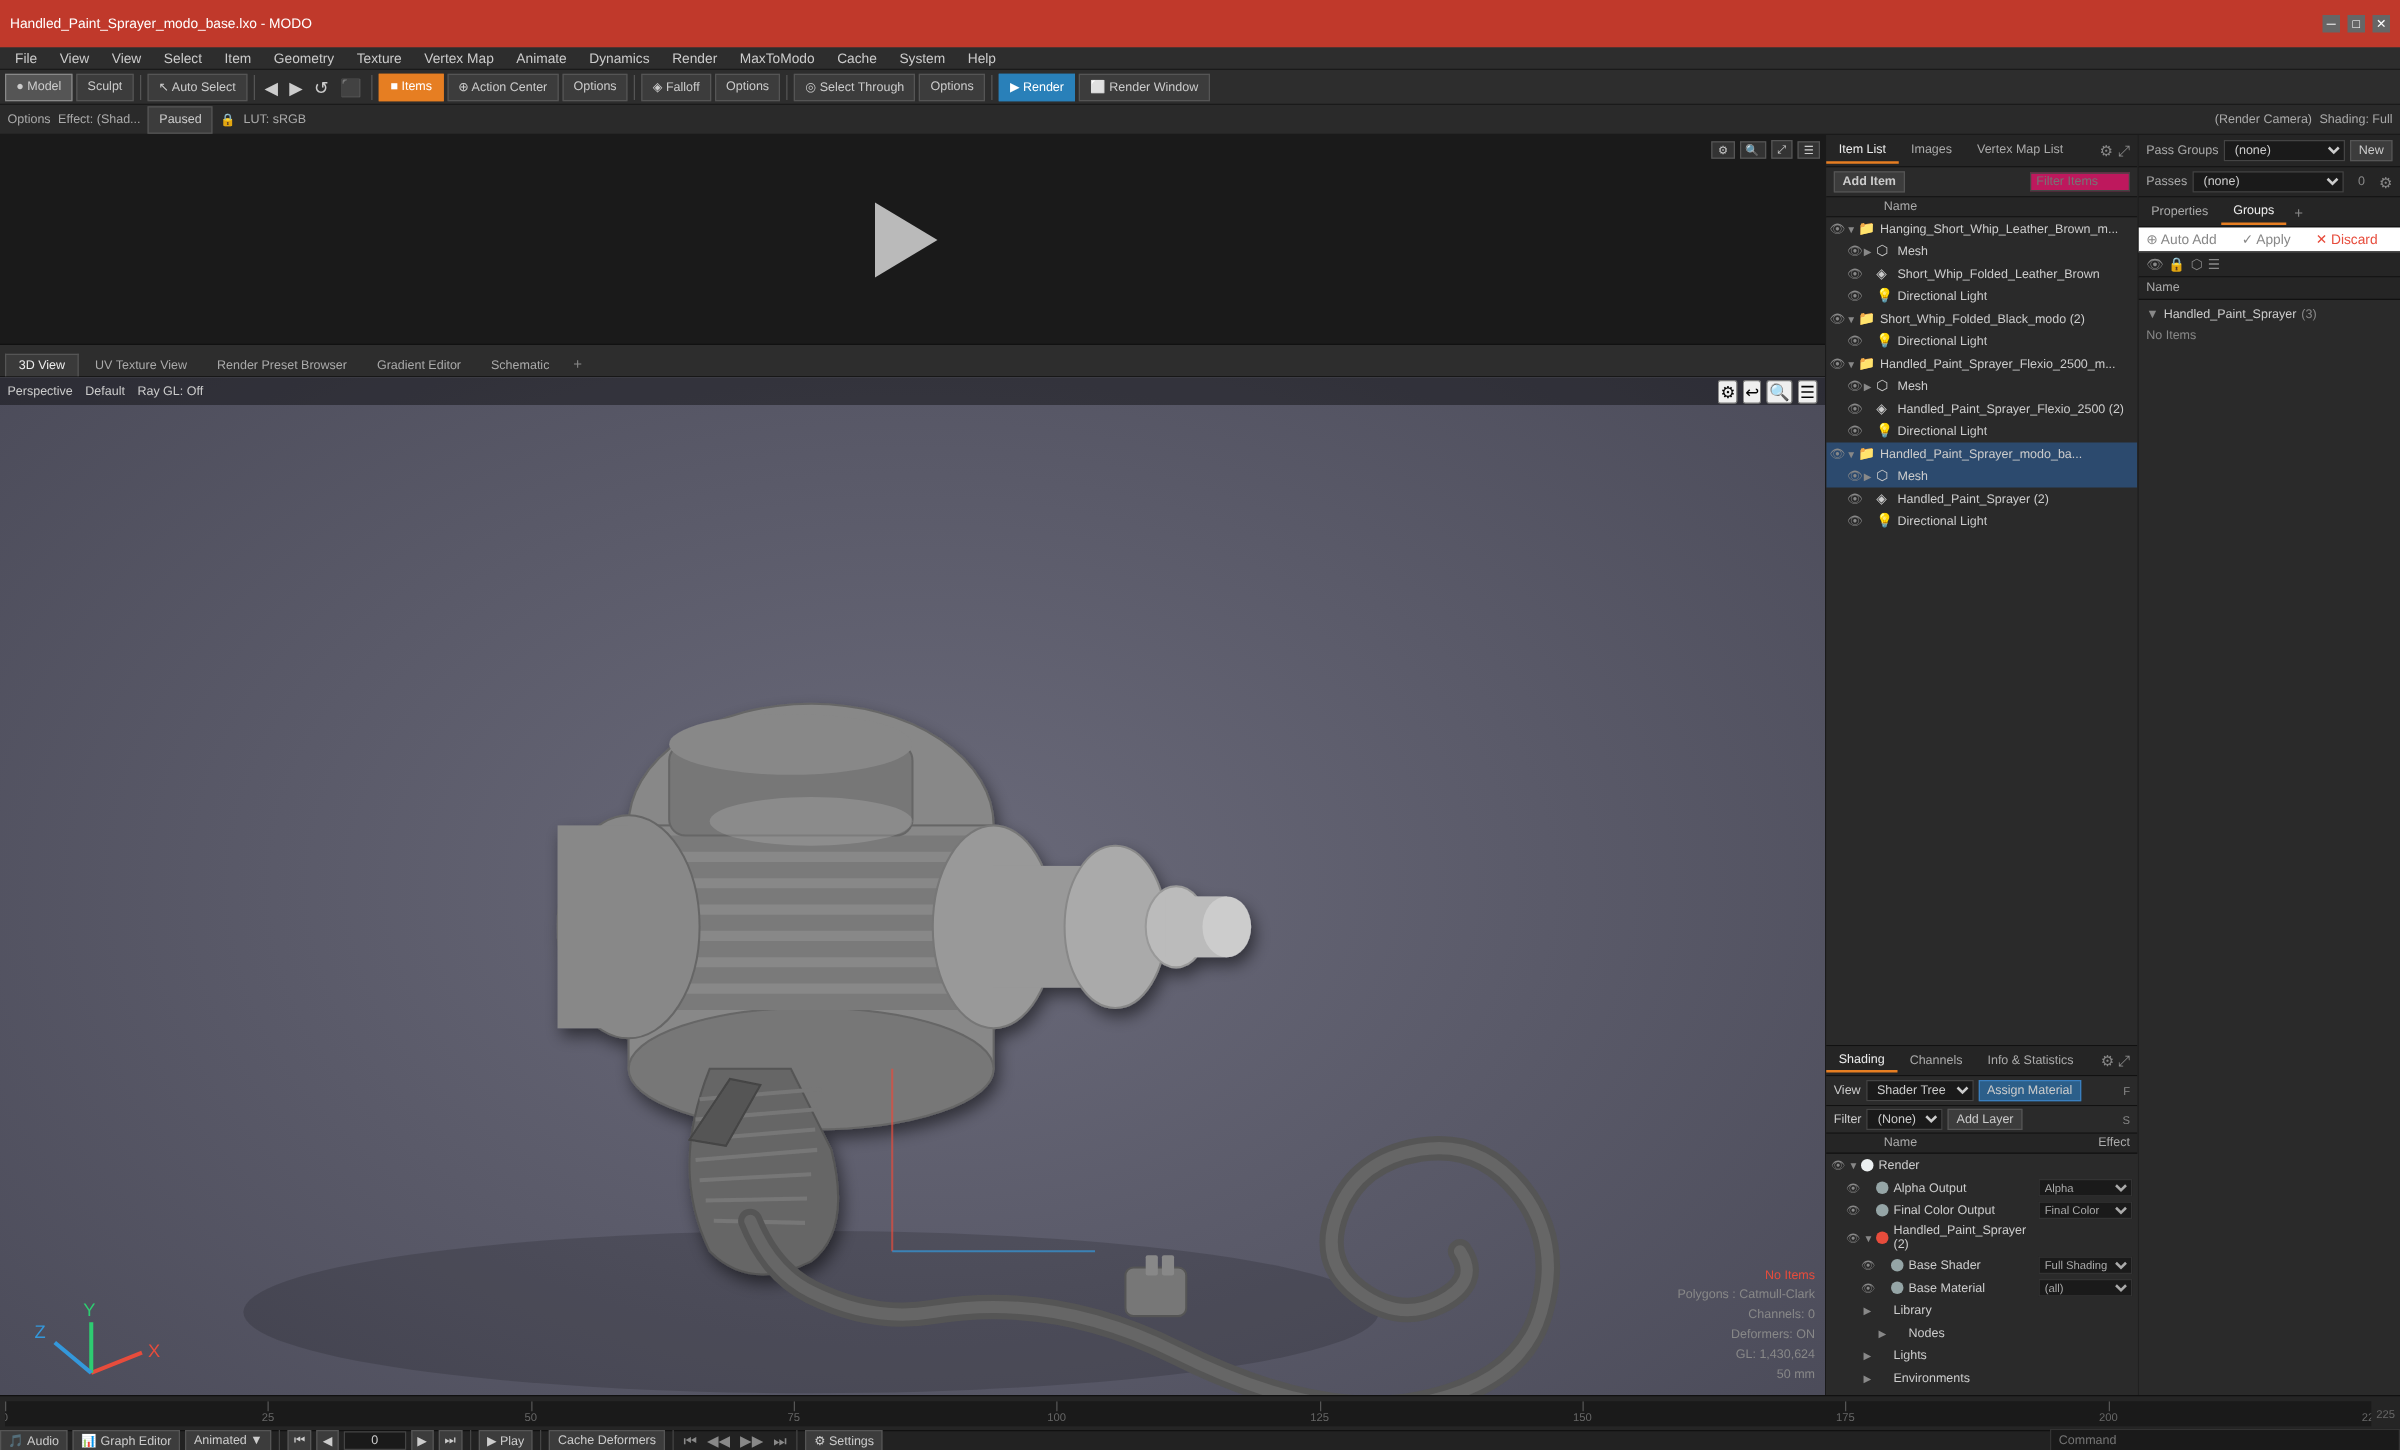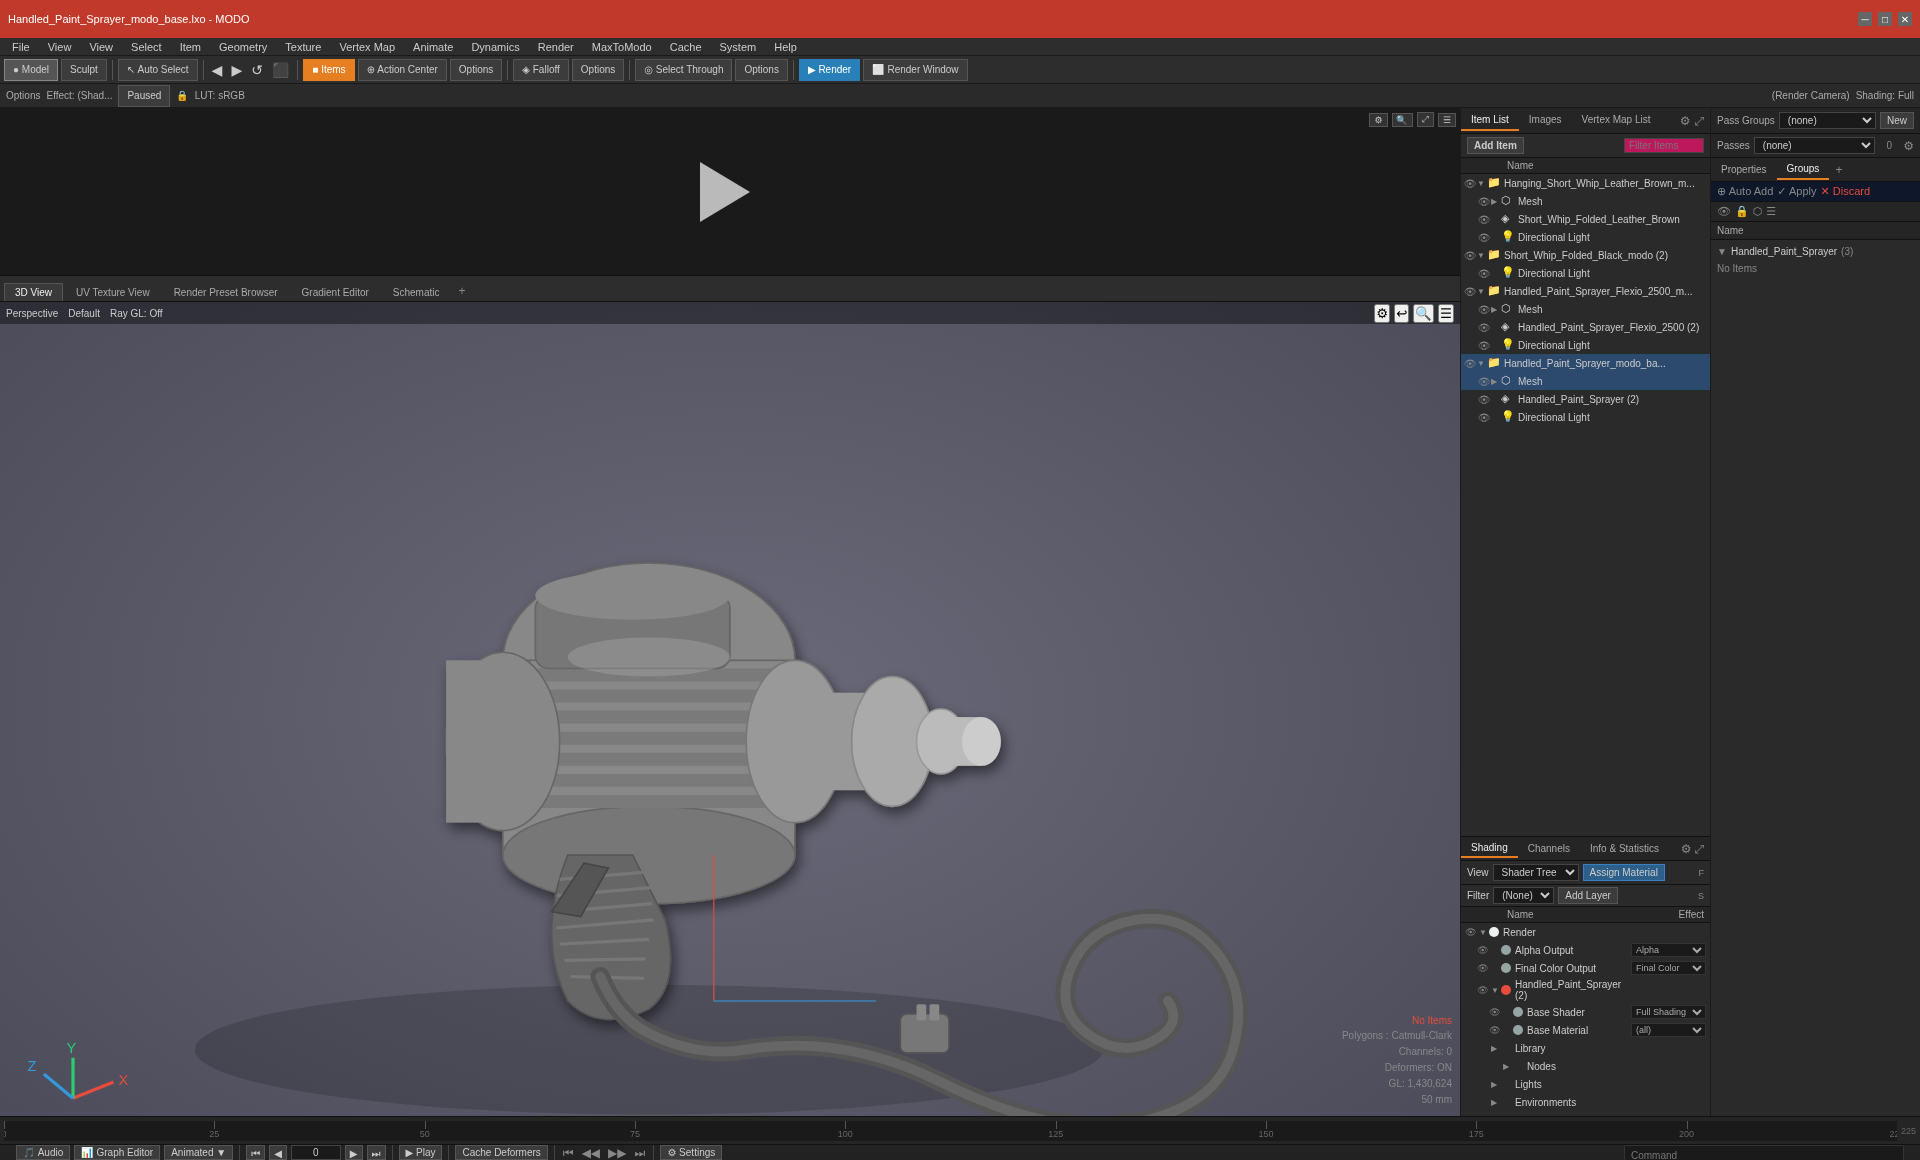--- a/index.html
+++ b/index.html
@@ -446,23 +446,23 @@
       height: 24px;
       display: flex; align-items: center;
       border-bottom: 1px solid #111;
     }
     .pg-tab {
       padding: 4px 10px; font-size: 10px; color: #aaa; cursor: pointer;
     }
     .pg-tab.active { color: #eee; border-bottom: 2px solid #e67e22; }
     .pg-tab-add { padding: 4px 6px; color: #888; font-size: 12px; cursor: pointer; }
     #groups-icons-bar {
-      background: #0f172a;
+      background: #ffffff;
       padding: 3px 6px;
-      display: flex; gap: 4px; align-items: center;
+      display: flex; gap: 20px; align-items: center;
       border-bottom: 1px solid #111;
     }
     .gi-btn { background: none; border: none; color: #888; cursor: pointer; font-size: 11px; }
     #groups-name-header {
       background: #252525;
       padding: 3px 6px;
       font-size: 10px; color: #aaa;
       border-bottom: 1px solid #111;
     }
     #groups-list {
@@ -495,22 +495,23 @@
       background: #1a1a1a;
       position: relative;
       overflow: hidden;
     }
 
     
     #footer {
       background: #222;
       height: 16px;
       display: flex;
+      align-items: center;
       gap: 4px;
-      padding: 0 16px;
+      padding: 0 0;
       border-top: 1px solid #111;
     }
     .footer-btn {
       background: #3c3c3c; border: 1px solid #555; color: #ccc;
       padding: 2px 6px; font-size: 10px; cursor: pointer;
       display: flex; align-items: center; gap: 3px;
     }
     .footer-input {
       background: #1a1a1a; border: 1px solid #444; color: #ccc;
       padding: 1px 4px; font-size: 10px; width: 50px; text-align: center;

